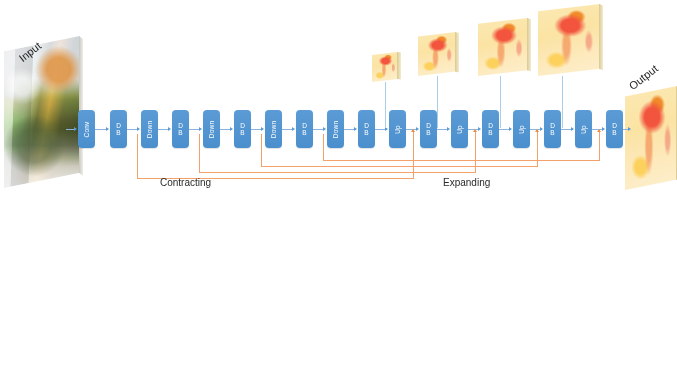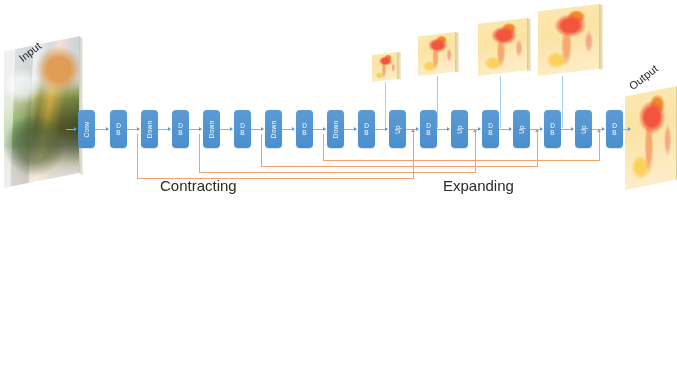--- a/index.html
+++ b/index.html
@@ -82,21 +82,21 @@
       border-left:3.5px solid #5b9bd5;}
   .vline-blue{position:absolute;width:1px;background:#aacdea;}
 
   .skip{position:absolute;border:1px solid #f4a26b;border-top:none;}
   .skip-arrow{position:absolute;width:0;height:0;
       border-left:2.5px solid transparent;border-right:2.5px solid transparent;
       border-bottom:3.5px solid #ef8b3c;}
   .skip-v{position:absolute;width:1px;background:#f4a26b;}
 
   
-  .section-label{position:absolute;font-size:15px;color:#2a2a2a;white-space:nowrap;}
+  .section-label{position:absolute;font-size:10px;color:#2a2a2a;white-space:nowrap;}
 </style>
 </head>
 <body>
 
 <div id="canvas">
 
   <div class="plane" id="input-plane">
     <div class="face"></div>
     <div class="edge"></div>
   </div>

